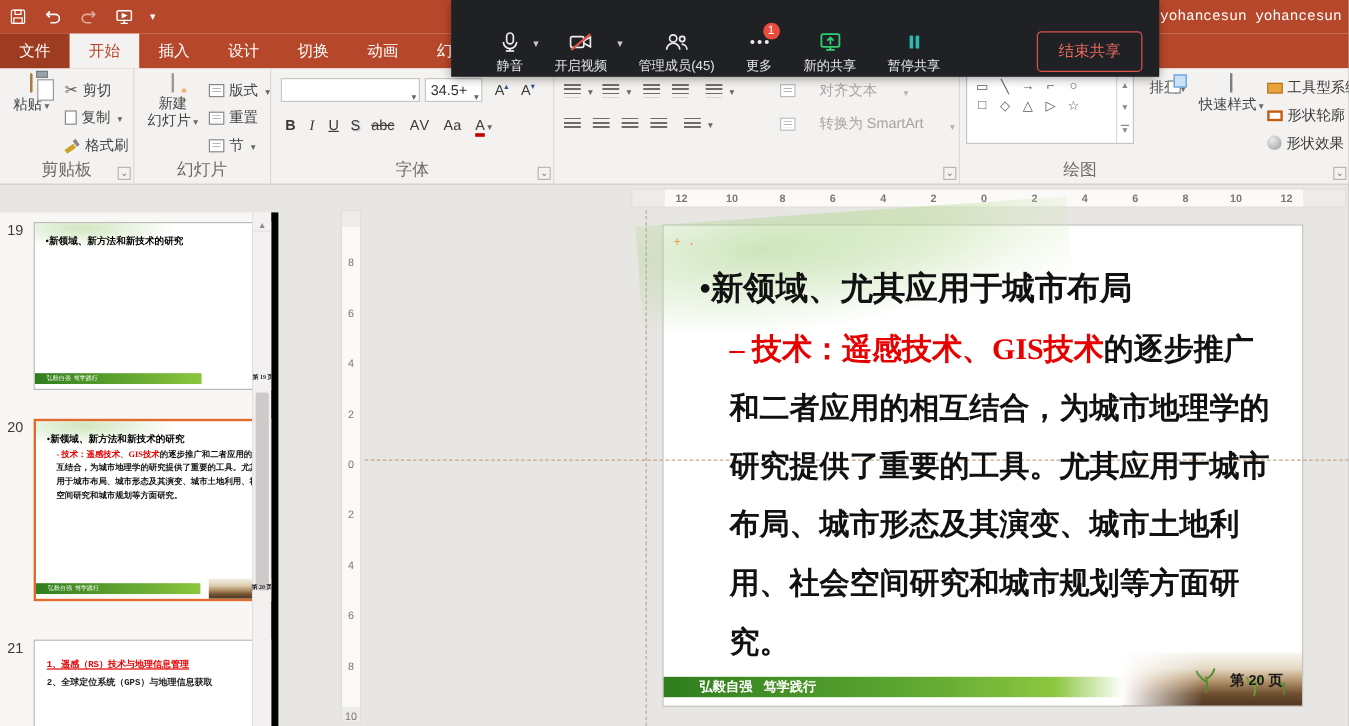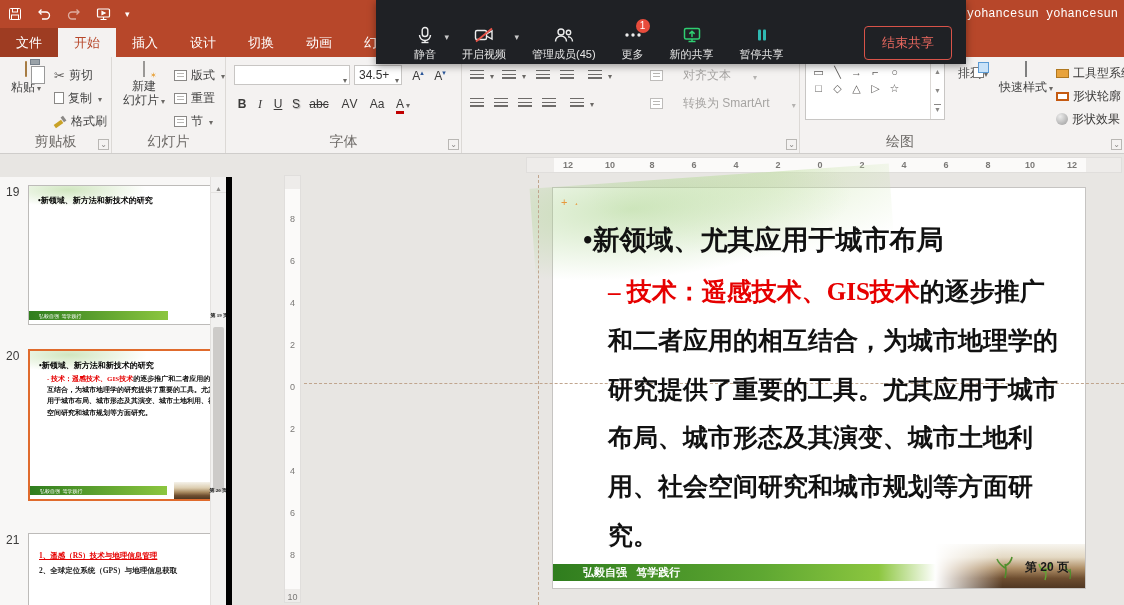--- a/index.html
+++ b/index.html
@@ -83,21 +83,21 @@
   .thumb-num { position:absolute; left:6px; font-size:12px; color:#3b3a39; }
   .thumb { position:absolute; left:28px; width:206px; background:#fff; border:1px solid #BDBBB9; overflow:hidden; font-family:"Liberation Serif","DejaVu Serif",serif; }
   .thumb.selected { border:2px solid #E06B2D; }
   .t-swoosh { position:absolute; left:-6px; top:-4px; width:130px; height:26px; background:radial-gradient(ellipse at 35% 30%,rgba(170,210,140,.55),rgba(170,210,140,0) 65%); }
   .t-title { position:relative; margin:9px 8px 3px 9px; font-size:8px; font-weight:bold; color:#000; }
   .t-body { position:relative; margin:0 9px 0 17px; font-size:7px; line-height:1.6; font-weight:bold; }
   .t-footer { position:absolute; left:0; bottom:4px; height:9px; width:68%; background:linear-gradient(90deg,#2F7D1E,#8CC63F); display:flex; align-items:center; }
   .t-motto { color:#fff; font-size:5px; padding-left:10px; white-space:pre; }
   .t-page { position:absolute; right:5px; bottom:6px; font-size:5px; font-weight:bold; color:#222; z-index:2; }
   .t-photo { position:absolute; right:0; bottom:0; width:58px; height:17px; background:linear-gradient(180deg,#F5F2EA 0%,#DCCDB0 35%,#A98A60 60%,#6E4E30 80%,#503823 100%); }
-  .t21-line { margin:0 9px 4px 10px; font-size:7.5px; font-weight:bold; line-height:1.5; color:#222; }
+  .t21-line { margin:0 9px 4px 10px; font-size:7.5px; font-weight:bold; line-height:1.5; color:#222;font-family:Liberation Mono, monospace; }
   .t21-line.red { color:#E60000; text-decoration:underline; }
   .thumb-scroll { position:absolute; right:0; top:0; width:16px; bottom:0; background:#F2F1F0; border-left:1px solid #E3E1DF; }
   .ts-up { position:absolute; top:0; left:0; right:0; height:16px; background:#F2F1F0; border-bottom:1px solid #E3E1DF; text-align:center; }
   .ts-up::after { content:"▲"; font-size:7px; color:#8a8886; line-height:15px; }
   .ts-thumb { position:absolute; left:2px; width:11px; top:150px; height:165px; background:#CDCBC9; border-radius:2px; }
 
   
   .workarea { position:absolute; left:270px; top:155px; right:0; bottom:0; background:#E8E6E3; }
   .hruler { position:absolute; left:256px; top:2px; right:2px; height:16px; background:#EEECEA; border:1px solid #E0DEDC; }
   .hruler::before { content:""; position:absolute; left:27px; width:532px; top:0; bottom:0; background:#FBFAF9; }

